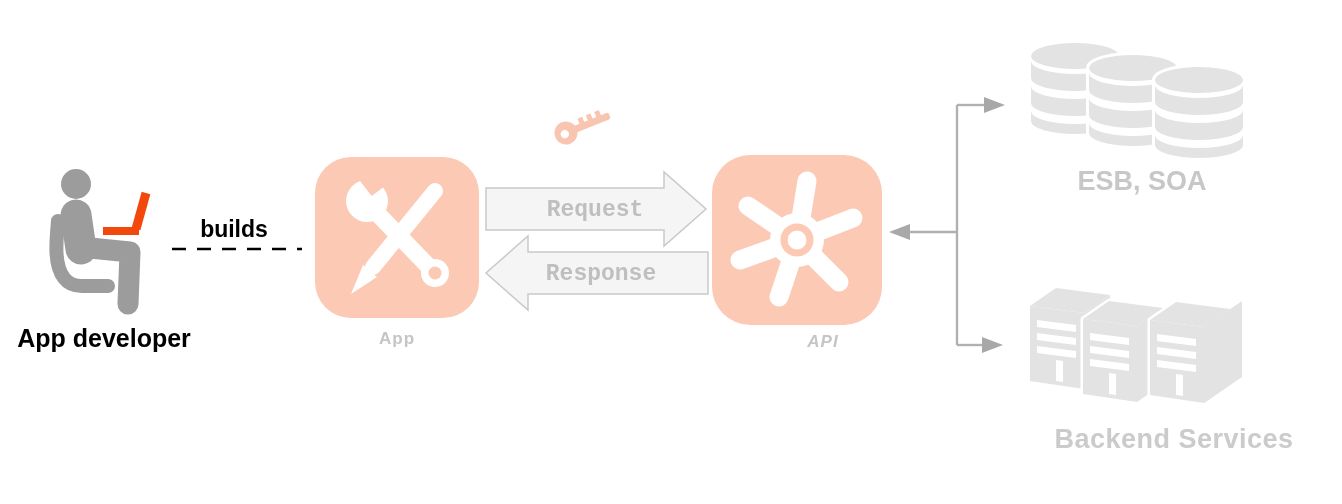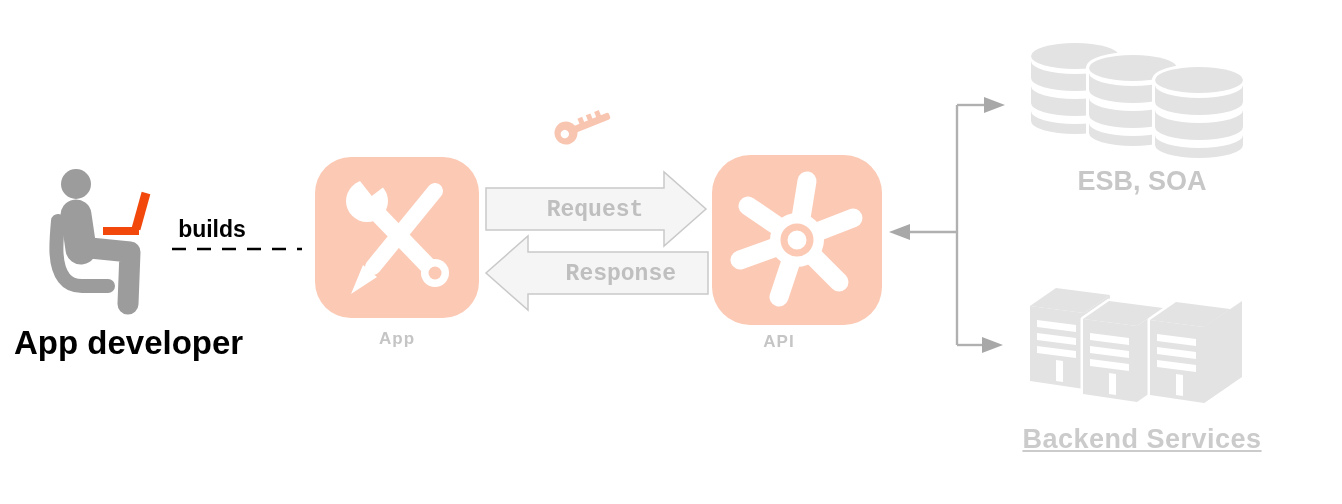--- a/index.html
+++ b/index.html
@@ -26,21 +26,21 @@
     font-family:"Liberation Sans",sans-serif;overflow:hidden;
   }
   .abs{position:absolute;}
   .lbl{font-weight:bold;text-align:center;white-space:nowrap;}
   .lbl-black{color:var(--label-black);}
   .lbl-muted{color:var(--muted-label);}
   .lbl-apikey{color:var(--apikey-label);}
   .lbl-arrow{color:var(--arrow-text);font-family:Liberation Mono, monospace;}
   .lbl-esb{color:var(--esb-text);line-height:27px;font-size:27px;}
   .lbl-backend{color:var(--backend-text);font-size:27px;letter-spacing:0.5px;}
-  .f25{font-size:33px;} .f23{font-size:23px;} .f26{font-size:17px;letter-spacing:1px;} .f24{font-size:24px;letter-spacing:0.5px;}
+  .f25{font-size:25px;} .f23{font-size:23px;} .f26{font-size:17px;letter-spacing:1px;} .f24{font-size:24px;letter-spacing:0.5px;}
   svg{display:block;}
   .fill-salmon{fill:var(--salmon);}
   .fill-keysalmon{fill:var(--key-salmon);}
   .fill-white{fill:#ffffff;}
   .fill-gray{fill:var(--figure-gray);}
   .stroke-gray{stroke:var(--figure-gray);}
   .stroke-orange{stroke:var(--accent-orange);}
   .fill-asset{fill:var(--asset-gray);}
   .arrow-shape{fill:var(--arrow-fill);stroke:var(--arrow-stroke);stroke-width:1.5;}
   .conn{stroke:var(--connector);stroke-width:2.4;fill:none;}
@@ -59,21 +59,21 @@
 
     <path class="stroke-gray" d="M28,50 L33,84" fill="none" stroke-width="31" stroke-linecap="round"></path>
 
     <circle class="fill-gray" cx="28" cy="19" r="15"></circle>
 
     <path class="stroke-orange" d="M98,28 L88,64" fill="none" stroke-width="9"></path>
     <path class="stroke-orange" d="M55,66 L91,66" fill="none" stroke-width="8"></path>
   </svg>
   <div class="abs lbl lbl-black f25" style="left:14px;top:324px;width:180px;">App developer</div>
 
-  <div class="abs lbl lbl-black f23" style="left:162px;top:216px;width:100px;">builds</div>
+  <div class="abs lbl lbl-black f23" style="left:184px;top:216px;width:100px;">builds</div>
   <svg class="abs" style="left:170px;top:246px;" width="134" height="6" viewBox="0 0 134 6">
     <line x1="2" y1="3" x2="132" y2="3" stroke="#000000" stroke-width="2.6" stroke-dasharray="14 11"></line>
   </svg>
 
   <svg class="abs" style="left:315px;top:157px;" width="164" height="161" viewBox="0 0 164 161">
     <rect class="fill-salmon" x="0" y="0" width="164" height="161" rx="36"></rect>
 
     <g>
       <circle class="fill-white" cx="52" cy="44" r="21"></circle>
       <rect class="fill-salmon" x="44" y="2" width="17" height="36" transform="rotate(-38 52 20)"></rect>
@@ -98,36 +98,36 @@
       <rect class="fill-keysalmon" x="34" y="-9" width="5" height="7"></rect>
       <circle class="fill-white" cx="-1.5" cy="0.5" r="4.2"></circle>
     </g>
   </svg>
 
   <svg class="abs" style="left:484px;top:170px;" width="226" height="150" viewBox="0 0 226 150">
     <polygon class="arrow-shape" points="2,18 180,18 180,2 222,39 180,76 180,60 2,60"></polygon>
     <polygon class="arrow-shape" points="224,82 44,82 44,66 2,103 44,140 44,124 224,124"></polygon>
   </svg>
   <div class="abs lbl lbl-arrow f23" style="left:520px;top:197px;width:150px;">Request</div>
-  <div class="abs lbl lbl-arrow f23" style="left:526px;top:261px;width:150px;text-align:right;">Response</div>
+  <div class="abs lbl lbl-arrow f23" style="left:526px;top:261px;width:150px;">Response</div>
 
   <svg class="abs" style="left:712px;top:155px;" width="170" height="170" viewBox="0 0 170 170">
     <rect class="fill-salmon" x="0" y="0" width="170" height="170" rx="38"></rect>
     <g stroke="#ffffff" stroke-width="19" stroke-linecap="round">
       <line x1="105" y1="77" x2="141" y2="63"></line>
       <line x1="89" y1="63" x2="95" y2="26"></line>
       <line x1="67" y1="72" x2="36" y2="51"></line>
       <line x1="64" y1="92" x2="28" y2="105"></line>
       <line x1="79" y1="106" x2="67" y2="142"></line>
       <line x1="101" y1="101" x2="127" y2="127"></line>
     </g>
     <circle class="fill-white" cx="85" cy="85" r="27"></circle>
     <circle cx="85" cy="85" r="13" fill="none" stroke="var(--salmon)" stroke-width="7"></circle>
   </svg>
-  <div class="abs lbl lbl-muted f26" style="left:719px;top:332px;width:120px;">API</div>
+  <div class="abs lbl lbl-muted f26" style="left:763px;top:332px;width:120px;font-style:italic;">API</div>
 
   <svg class="abs" style="left:878px;top:95px;" width="140" height="262" viewBox="0 0 140 262">
     <path class="conn" d="M79,10 L79,250"></path>
     <path class="conn" d="M79,10 L106,10"></path>
     <polygon class="conn-head" points="106,2 127,10 106,18"></polygon>
     <path class="conn" d="M79,137 L32,137"></path>
     <polygon class="conn-head" points="32,129 11,137 32,145"></polygon>
     <path class="conn" d="M79,250 L104,250"></path>
     <polygon class="conn-head" points="104,242 125,250 104,258"></polygon>
   </svg>
@@ -161,15 +161,15 @@
         <polygon class="fill-white" points="7,53 46,58 46,65 7,60"></polygon>
         <polygon class="fill-white" points="7,66 46,71 46,78 7,73"></polygon>
         <polygon class="fill-white" points="26,80 33,81 33,102 26,101"></polygon>
       </g>
     </defs>
     <use href="#srv" x="4" y="0"></use>
     <use href="#srv" x="57" y="13"></use>
     <use href="#srv" x="124" y="14"></use>
     <polygon class="fill-asset" points="178,47 216,21 216,97 178,123"></polygon>
   </svg>
-  <div class="abs lbl lbl-backend" style="left:1002px;top:424px;width:280px;text-decoration:underline;">Backend Services</div>
+  <div class="abs lbl lbl-backend" style="left:1034px;top:424px;width:280px;">Backend Services</div>
 
 </div>
 
 </body></html>

